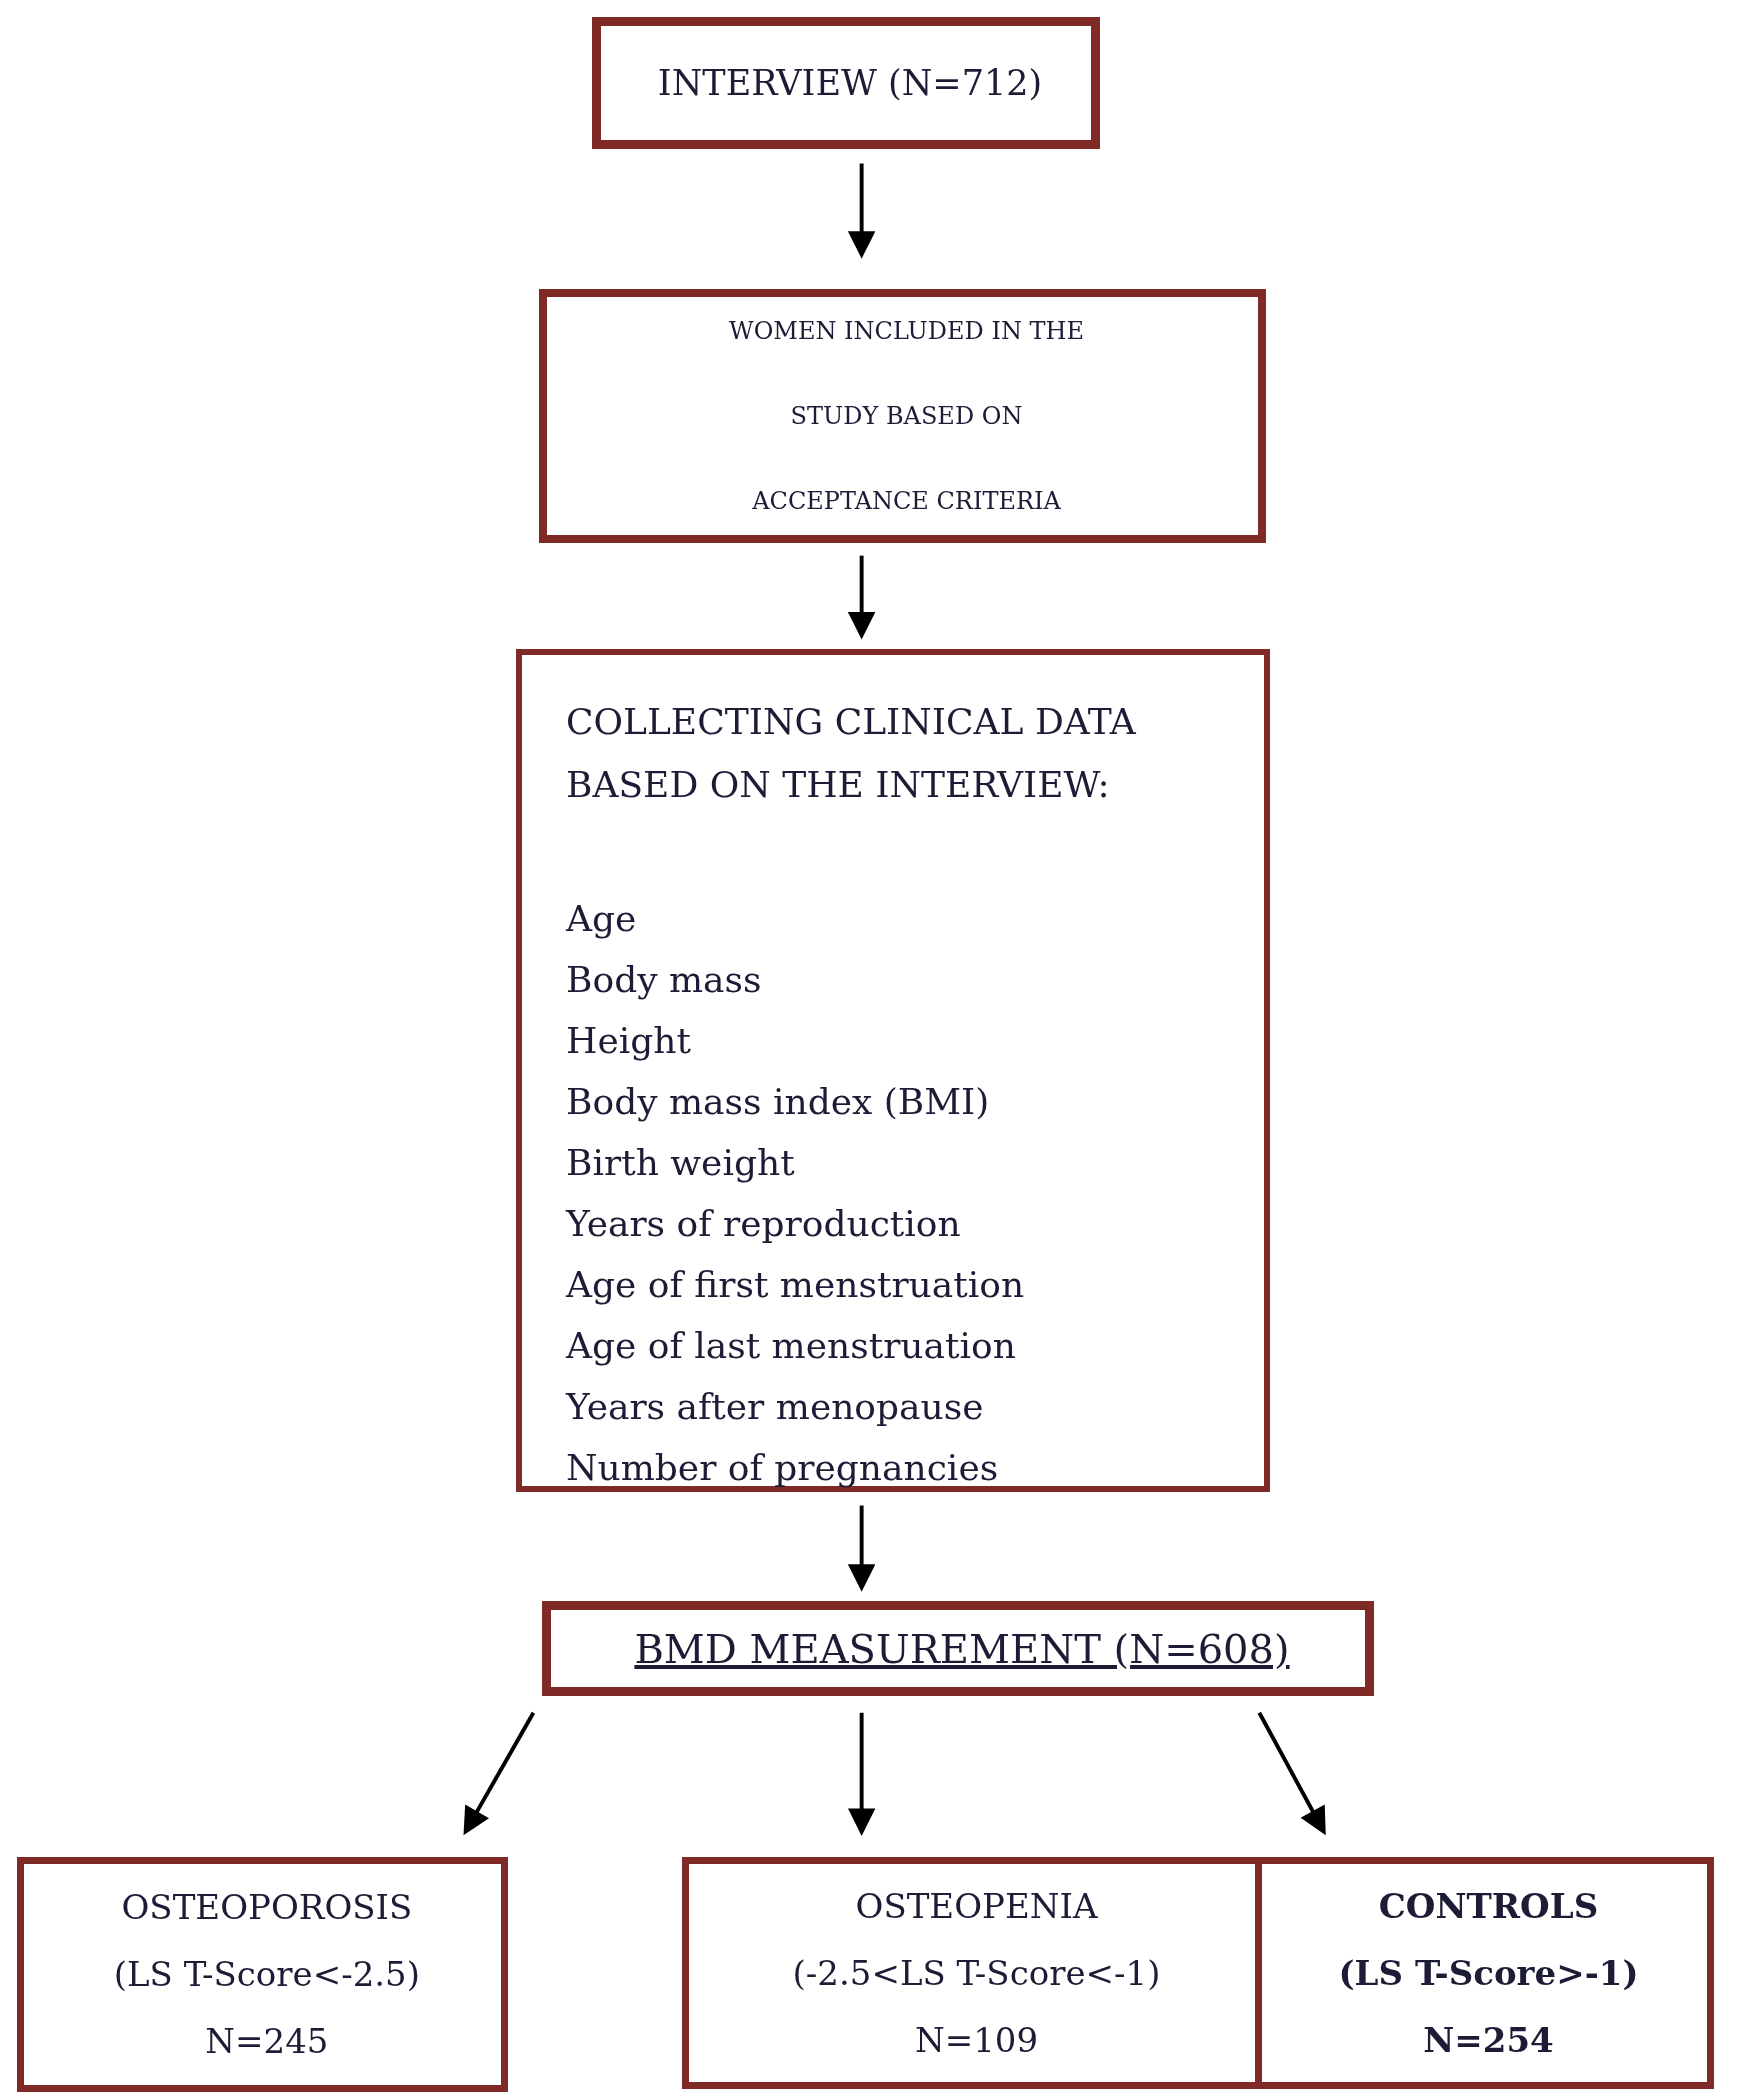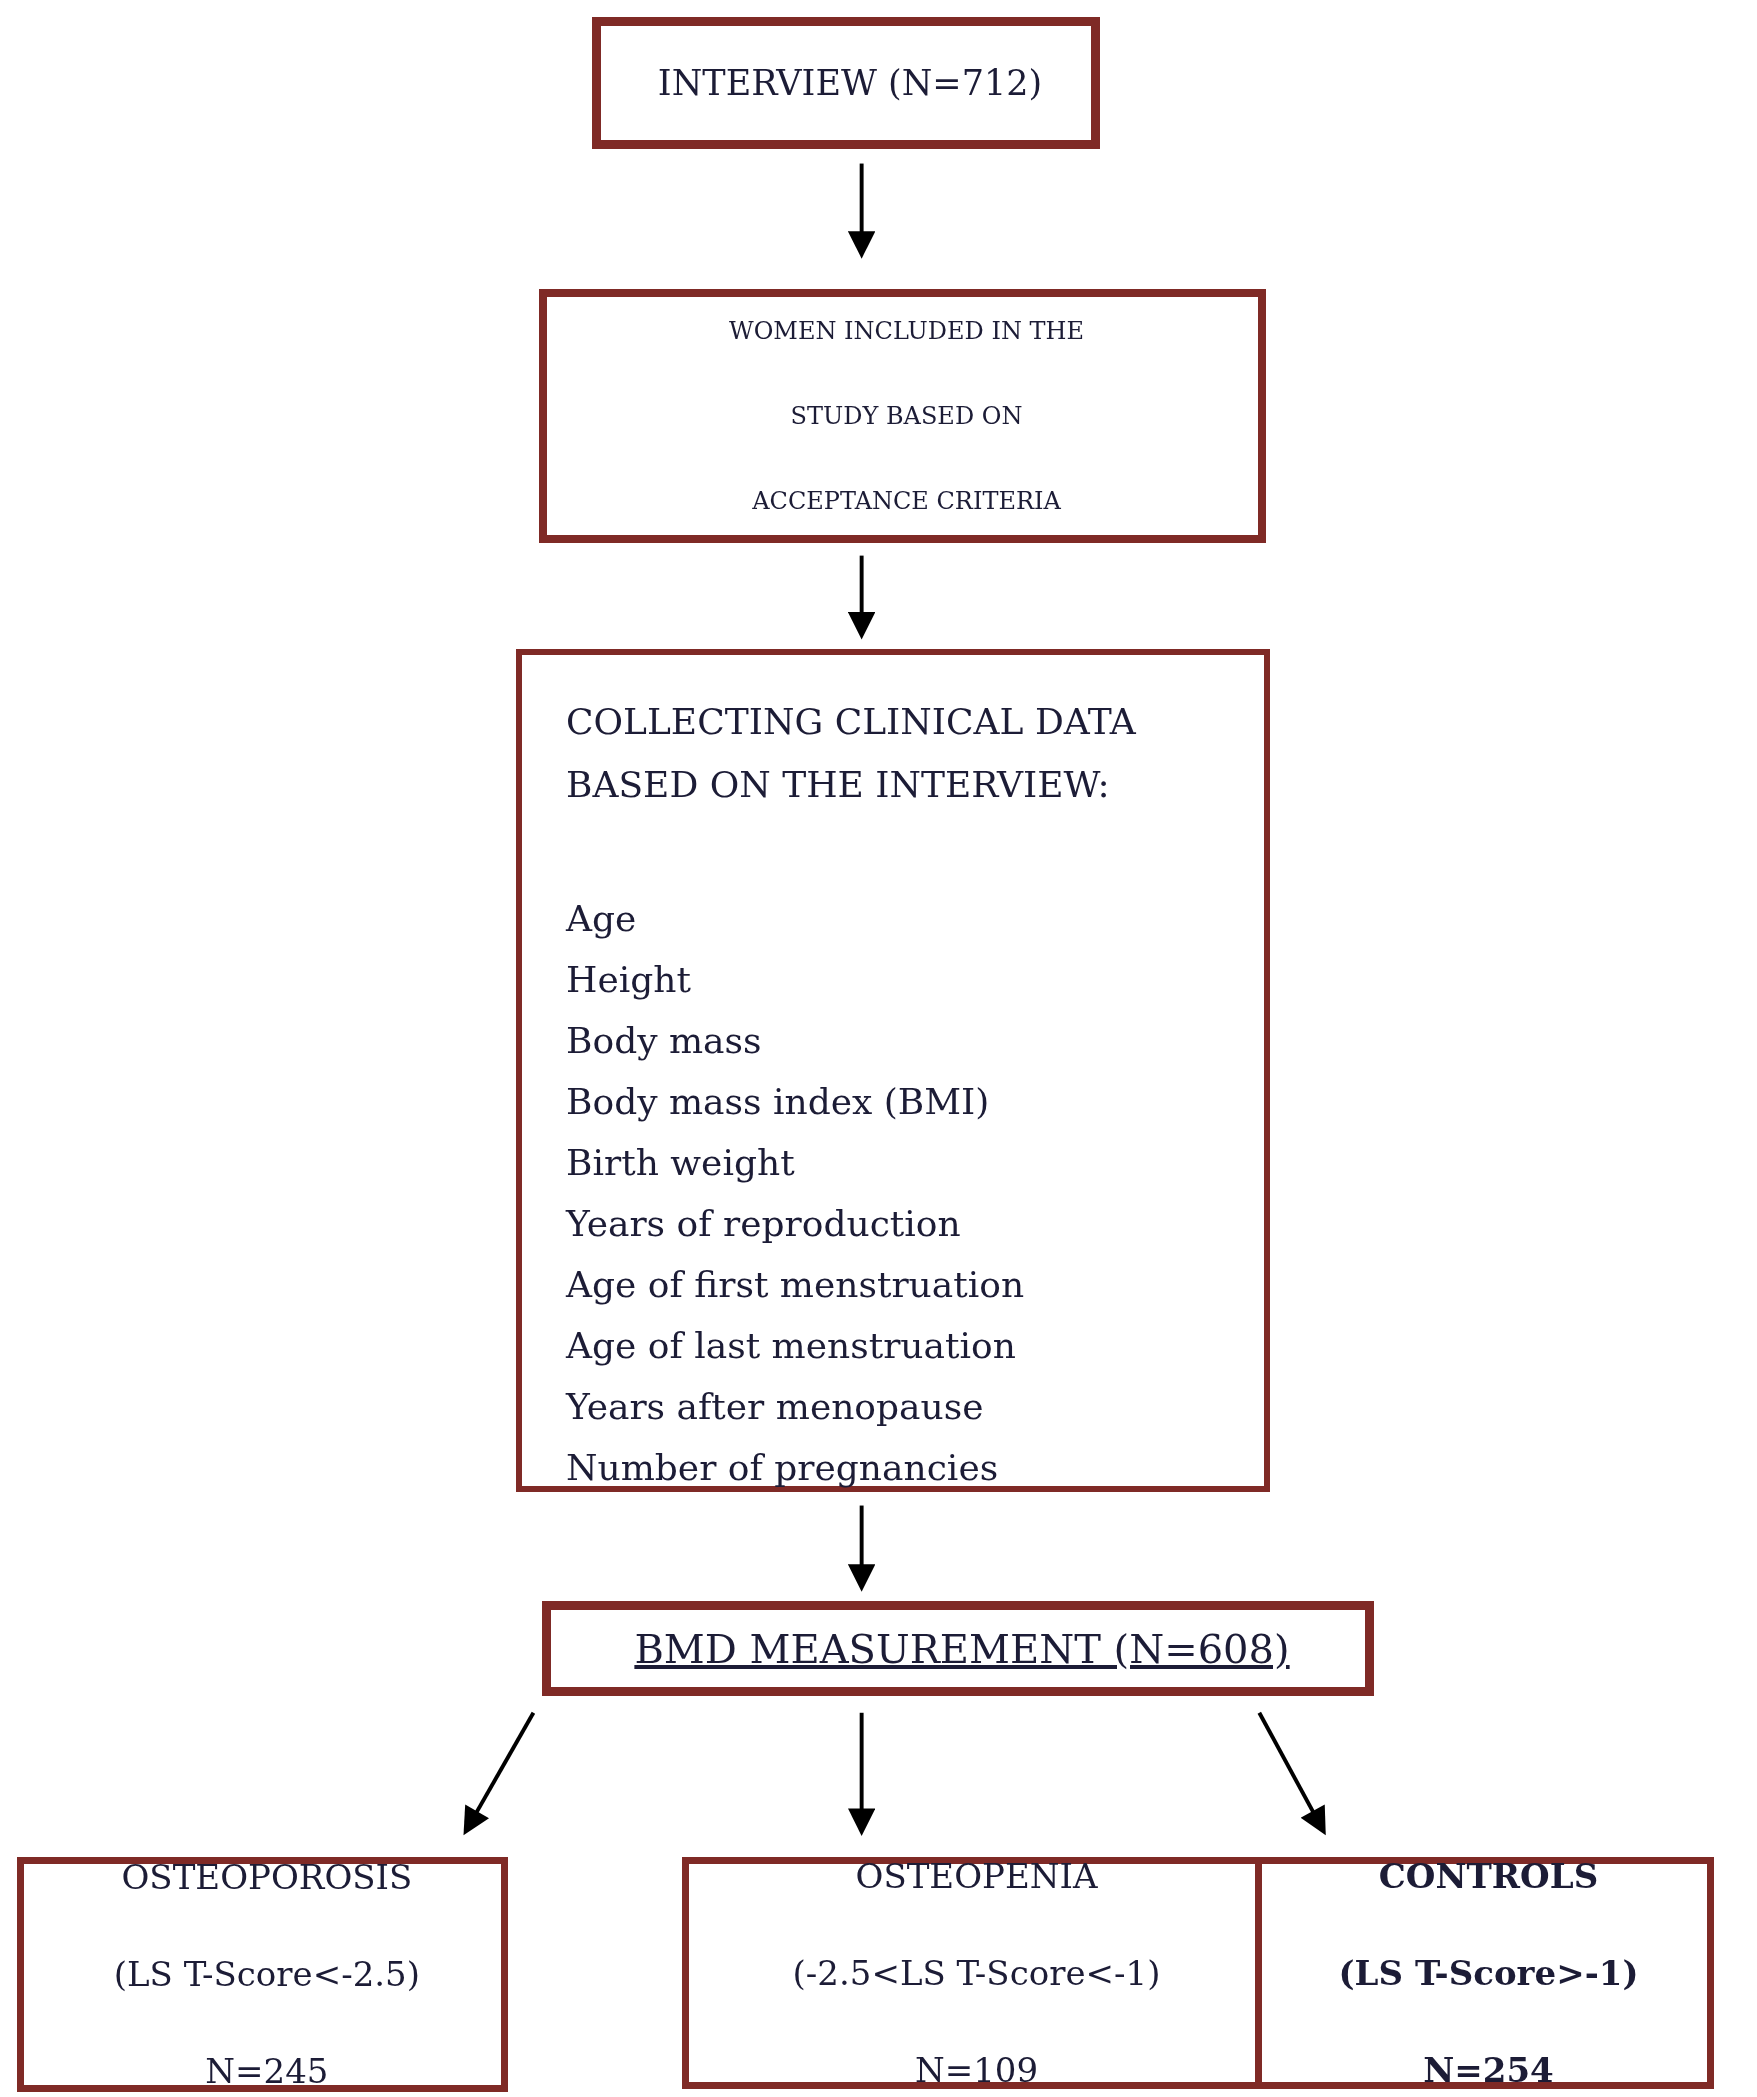--- a/index.html
+++ b/index.html
@@ -49,21 +49,21 @@
     padding:35px 22.4px 22.4px 44px;
   }
   .box-collecting .heading div{line-height:63px;}
   .box-collecting .items{margin-top:72px;}
   .box-collecting .items div{line-height:61px;}
   .box-bmd{
     left:542px;top:1601px;width:832px;height:95px;
     border-width:9px;font-size:40px;text-decoration:underline;
   }
   .box-outcome{
-    border-width:7.3px;font-size:34px;line-height:67px;gap:30px;
+    border-width:7.3px;font-size:34px;line-height:67px;
   }
   .box-osteoporosis{left:17.4px;top:1857px;width:491px;height:235px;}
   .box-osteopenia{left:682px;top:1857px;width:581px;height:232px;}
   .box-controls{left:1255px;top:1857px;width:459px;height:232px;font-weight:bold;}
 </style>
 </head>
 <body>
 
 <div class="stage">
 
@@ -91,22 +91,22 @@
     <div>ACCEPTANCE CRITERIA</div>
   </div>
 
   <div class="box box-collecting">
     <div class="heading">
       <div>COLLECTING CLINICAL DATA</div>
       <div>BASED ON THE INTERVIEW:</div>
     </div>
     <div class="items">
       <div>Age</div>
+      <div>Body mass</div>
       <div>Height</div>
-      <div>Body mass</div>
       <div>Body mass index (BMI)</div>
       <div>Birth weight</div>
       <div>Years of reproduction</div>
       <div>Age of first menstruation</div>
       <div>Age of last menstruation</div>
       <div>Years after menopause</div>
       <div>Number of pregnancies</div>
     </div>
   </div>
 

